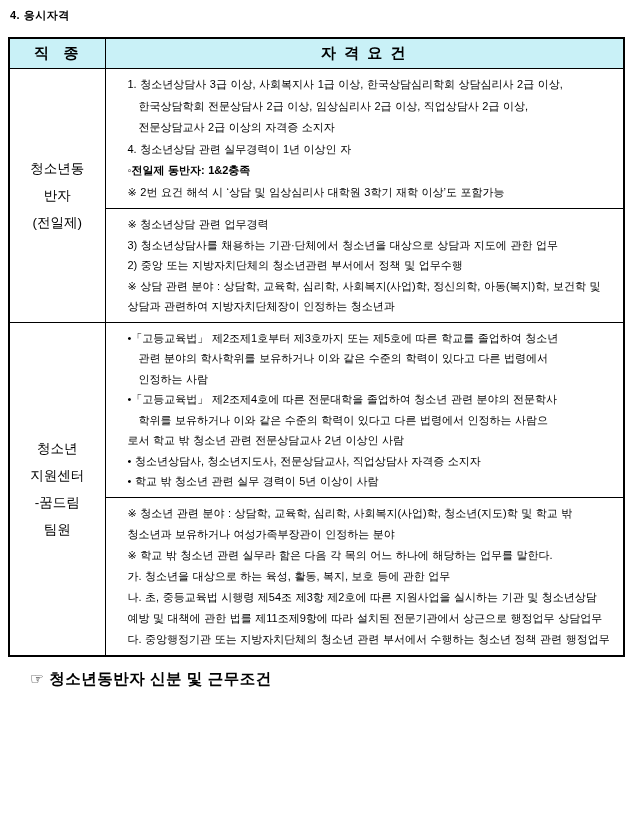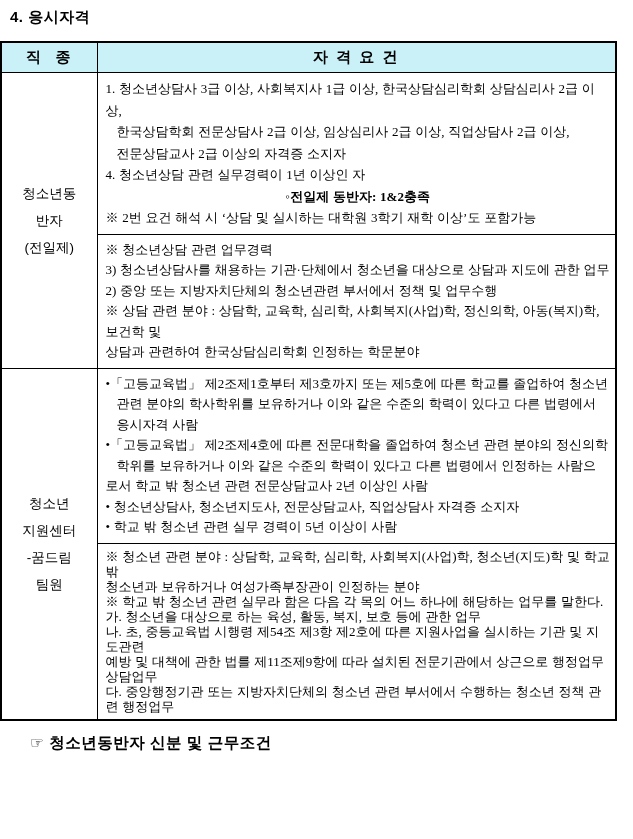--- a/index.html
+++ b/index.html
@@ -1,40 +1,40 @@
 <!DOCTYPE html>
 <html><head>
 <meta charset="utf-8">
 <style>
   html,body { margin:0; padding:0; }
   body {
     width:633px; height:839px; overflow:hidden;
     background:#ffffff; color:#000;
     font-family:"Liberation Sans","DejaVu Sans",sans-serif;
   }
-  .title { font-size:15px; font-weight:bold; margin:8px 0 14px 10px; letter-spacing:0.5px; }
+  .title { font-size:11px; font-weight:bold; margin:8px 0 14px 10px; letter-spacing:0.5px; }
 
   table.qual {
     border-collapse:collapse; table-layout:fixed;
-    width:617px;
+    margin-left:8px; width:617px;
     border:2px solid #000;
   }
   table.qual th, table.qual td { border:1px solid #000; }
   th.hd {
     background:#c9f1f7; font-size:15px; font-weight:bold;
     padding:5px 0; letter-spacing:2px; text-align:center; white-space:pre-wrap;
   }
   td.job { text-align:center; vertical-align:middle; font-size:13.5px; padding:19px; }
   td.job .jl { line-height:27px; white-space:pre-wrap; }
-  td.req { vertical-align:middle; padding:5px 5px 5px 8px; font-size:13px;font-family:Liberation Serif, serif; }
+  td.req { vertical-align:middle; padding:5px 5px 5px 22px; font-size:11px; }
   .line { line-height:20.5px; white-space:pre-wrap; word-spacing:0.5px; }
   .r1a .line { line-height:21.5px; }
-  .r2b .line { line-height:15px; }
+  .r2b .line { line-height:21px; }
   .ind { padding-left:11px; }
-  .bold { font-weight:bold;text-align:center; }
+  .bold { font-weight:bold; }
 
   .notes { margin-top:12px; font-size:15px; }
   .notes .hd2 { font-weight:bold; font-size:15.5px; margin:0 0 6px 30px; letter-spacing:0.5px; }
 </style>
 </head>
 <body>
 
 <div class="title">4. 응시자격</div>
 
 <table class="qual">
@@ -52,58 +52,58 @@
     <td class="job" rowspan="2">
       <div class="jl">청소년동반자</div>
       <div class="jl">(전일제)</div>
     </td>
     <td class="req r1a">
       <div class="line">1. 청소년상담사 3급 이상, 사회복지사 1급 이상, 한국상담심리학회 상담심리사 2급 이상,</div>
       <div class="line ind">한국상담학회 전문상담사 2급 이상, 임상심리사 2급 이상, 직업상담사 2급 이상,</div>
       <div class="line ind">전문상담교사 2급 이상의 자격증 소지자</div>
       <div class="line">4. 청소년상담 관련 실무경력이 1년 이상인 자</div>
       <div class="line bold">◦전일제 동반자: 1&amp;2충족</div>
-      <div class="line">※ 2번 요건 해석 시 ‘상담 및 실시하는 대학원 3학기 재학 이상’도 포함가능</div>
+      <div class="line">※ 2번 요건 해석 시 ‘상담 및 임상심리사 대학원 3학기 재학 이상’도 포함가능</div>
     </td>
   </tr>
   <tr>
     <td class="req r1b">
       <div class="line">※ 청소년상담 관련 업무경력</div>
       <div class="line">3) 청소년상담사를 채용하는 기관·단체에서 청소년을 대상으로 상담과 지도에 관한 업무</div>
       <div class="line">2) 중앙 또는 지방자치단체의 청소년관련 부서에서 정책 및 업무수행</div>
       <div class="line">※ 상담 관련 분야 : 상담학, 교육학, 심리학, 사회복지(사업)학, 정신의학, 아동(복지)학, 보건학 및</div>
-      <div class="line">상담과 관련하여 한국상담심리학회 인정하는 학문분야</div>
+      <div class="line">상담과 관련하여 지방자치단체장이 인정하는 청소년과</div>
     </td>
   </tr>
 
   <tr>
     <td class="job" rowspan="2">
       <div class="jl">청소년</div>
       <div class="jl">지원센터</div>
       <div class="jl">-꿈드림</div>
       <div class="jl">팀원</div>
     </td>
     <td class="req r2a">
       <div class="line">•「고등교육법」 제2조제1호부터 제3호까지 또는 제5호에 따른 학교를 졸업하여 청소년</div>
       <div class="line ind">관련 분야의 학사학위를 보유하거나 이와 같은 수준의 학력이 있다고 다른 법령에서</div>
-      <div class="line ind">응시자격 사람</div>
-      <div class="line">•「고등교육법」 제2조제4호에 따른 전문대학을 졸업하여 청소년 관련 분야의 정신의학</div>
+      <div class="line ind">인정하는 사람</div>
+      <div class="line">•「고등교육법」 제2조제4호에 따른 전문대학을 졸업하여 청소년 관련 분야의 전문학사</div>
       <div class="line ind">학위를 보유하거나 이와 같은 수준의 학력이 있다고 다른 법령에서 인정하는 사람으</div>
       <div class="line">로서 학교 밖 청소년 관련 전문상담교사 2년 이상인 사람</div>
       <div class="line">• 청소년상담사, 청소년지도사, 전문상담교사, 직업상담사 자격증 소지자</div>
       <div class="line">• 학교 밖 청소년 관련 실무 경력이 5년 이상이 사람</div>
     </td>
   </tr>
   <tr>
     <td class="req r2b">
       <div class="line">※ 청소년 관련 분야 : 상담학, 교육학, 심리학, 사회복지(사업)학, 청소년(지도)학 및 학교 밖</div>
       <div class="line">청소년과 보유하거나 여성가족부장관이 인정하는 분야</div>
       <div class="line">※ 학교 밖 청소년 관련 실무라 함은 다음 각 목의 어느 하나에 해당하는 업무를 말한다.</div>
       <div class="line">가. 청소년을 대상으로 하는 육성, 활동, 복지, 보호 등에 관한 업무</div>
-      <div class="line">나. 초, 중등교육법 시행령 제54조 제3항 제2호에 따른 지원사업을 실시하는 기관 및 지도관련</div>
+      <div class="line">나. 초, 중등교육법 시행령 제54조 제3항 제2호에 따른 지원사업을 실시하는 기관 및 청소년상담</div>
       <div class="line">예방 및 대책에 관한 법를 제11조제9항에 따라 설치된 전문기관에서 상근으로 행정업무 상담업무</div>
       <div class="line">다. 중앙행정기관 또는 지방자치단체의 청소년 관련 부서에서 수행하는 청소년 정책 관련 행정업무</div>
     </td>
   </tr>
 </tbody>
   </table>
 
 <div class="notes">
   <div class="hd2">
     <span>☞</span>

